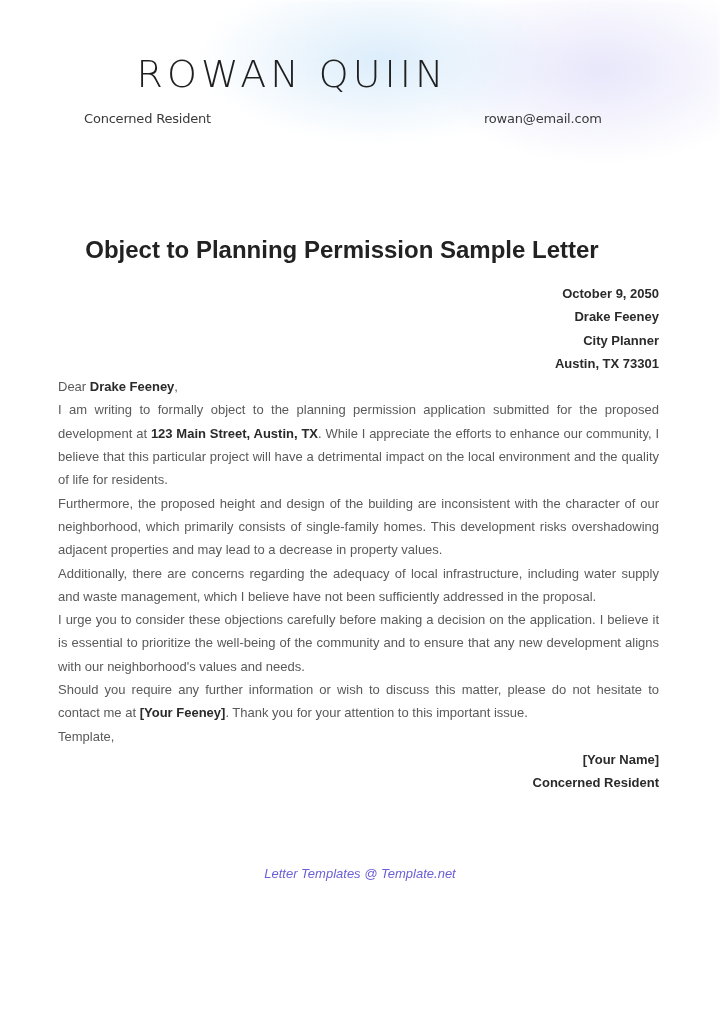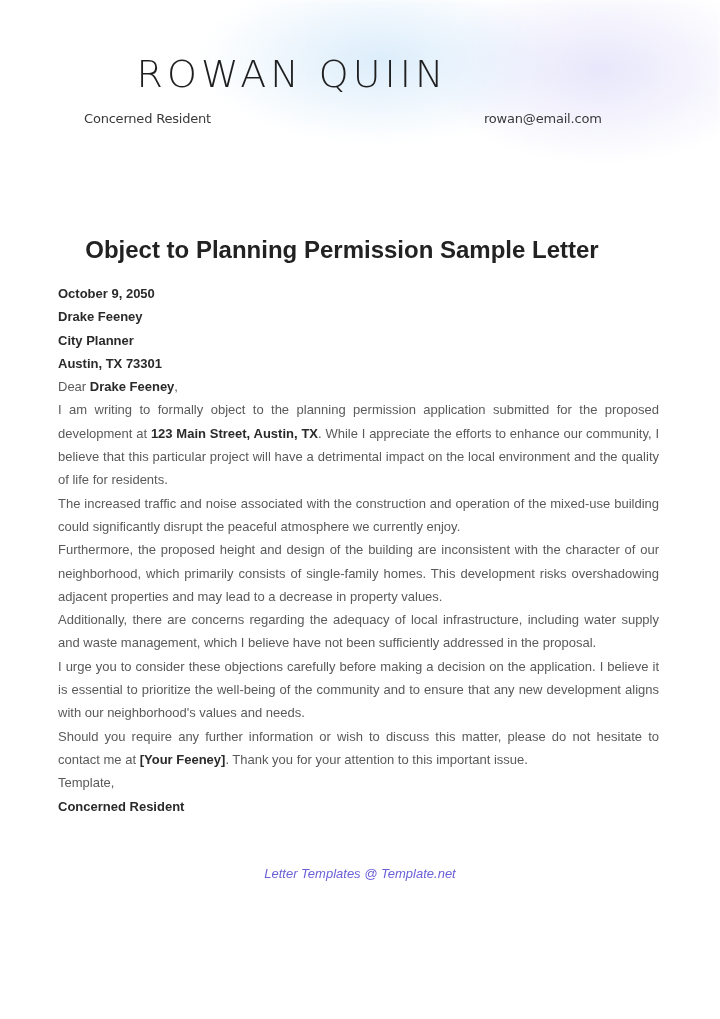--- a/index.html
+++ b/index.html
@@ -40,21 +40,21 @@
       font-family: "Liberation Sans", sans-serif;
       font-weight: bold; font-size: 24px; color: #222222;
     }
 
     .body {
       position: absolute; left: 58px; top: 282px; width: 601px;
       font-family: "Liberation Sans", sans-serif;
       font-size: 13px; line-height: 23.3px; color: #5a5a5a;
     }
     .body p { margin: 0; }
-    .body .bold { font-weight: bold; color: #2a2a2a; }
+    .body .bold { font-weight: bold; color: #2a2a2a; text-align: right; }
     .body .just { text-align: justify; }
 
     .footer-link {
       position: absolute; left: 0; width: 720px; top: 866px;
       text-align: center;
       font-family: "Liberation Sans", sans-serif;
       font-size: 13px; color: #6a5fd6; text-decoration: none; font-style: italic;
     }
   </style>
 </head>
@@ -69,23 +69,23 @@
 <h1 class="title">Object to Planning Permission Sample Letter</h1>
 
 <div class="body">
   <p class="bold">October 9, 2050</p>
   <p class="bold">Drake Feeney</p>
   <p class="bold">City Planner</p>
   <p class="bold">Austin, TX 73301</p>
   <p><span>Dear </span><span class="bold">Drake Feeney</span><span>,</span></p>
 
   <p class="just"><span>I am writing to formally object to the planning permission application submitted for the proposed development at </span><span class="bold">123 Main Street, Austin, TX</span><span>. While I appreciate the efforts to enhance our community, I believe that this particular project will have a detrimental impact on the local environment and the quality of life for residents.</span></p>
-  <p class="just">The increased traffic and noise associated with the construction and operation of the mixed-use building could significantly disrupt the peaceful atmosphere we currently enjoy.</p>
   <p class="just">Furthermore, the proposed height and design of the building are inconsistent with the character of our neighborhood, which primarily consists of single-family homes. This development risks overshadowing adjacent properties and may lead to a decrease in property values.</p>
   <p class="just">Additionally, there are concerns regarding the adequacy of local infrastructure, including water supply and waste management, which I believe have not been sufficiently addressed in the proposal.</p>
   <p class="just">I urge you to consider these objections carefully before making a decision on the application. I believe it is essential to prioritize the well-being of the community and to ensure that any new development aligns with our neighborhood's values and needs.</p>
   <p class="just"><span>Should you require any further information or wish to discuss this matter, please do not hesitate to contact me at </span><span class="bold">[Your Feeney]</span><span>. Thank you for your attention to this important issue.</span></p>
 
   <p>Template,</p>
+  <p class="bold">[Your Name]</p>
   <p class="bold">Concerned Resident</p>
 </div>
 
 <a class="footer-link">Letter Templates @ Template.net</a>
 
 </body></html>

